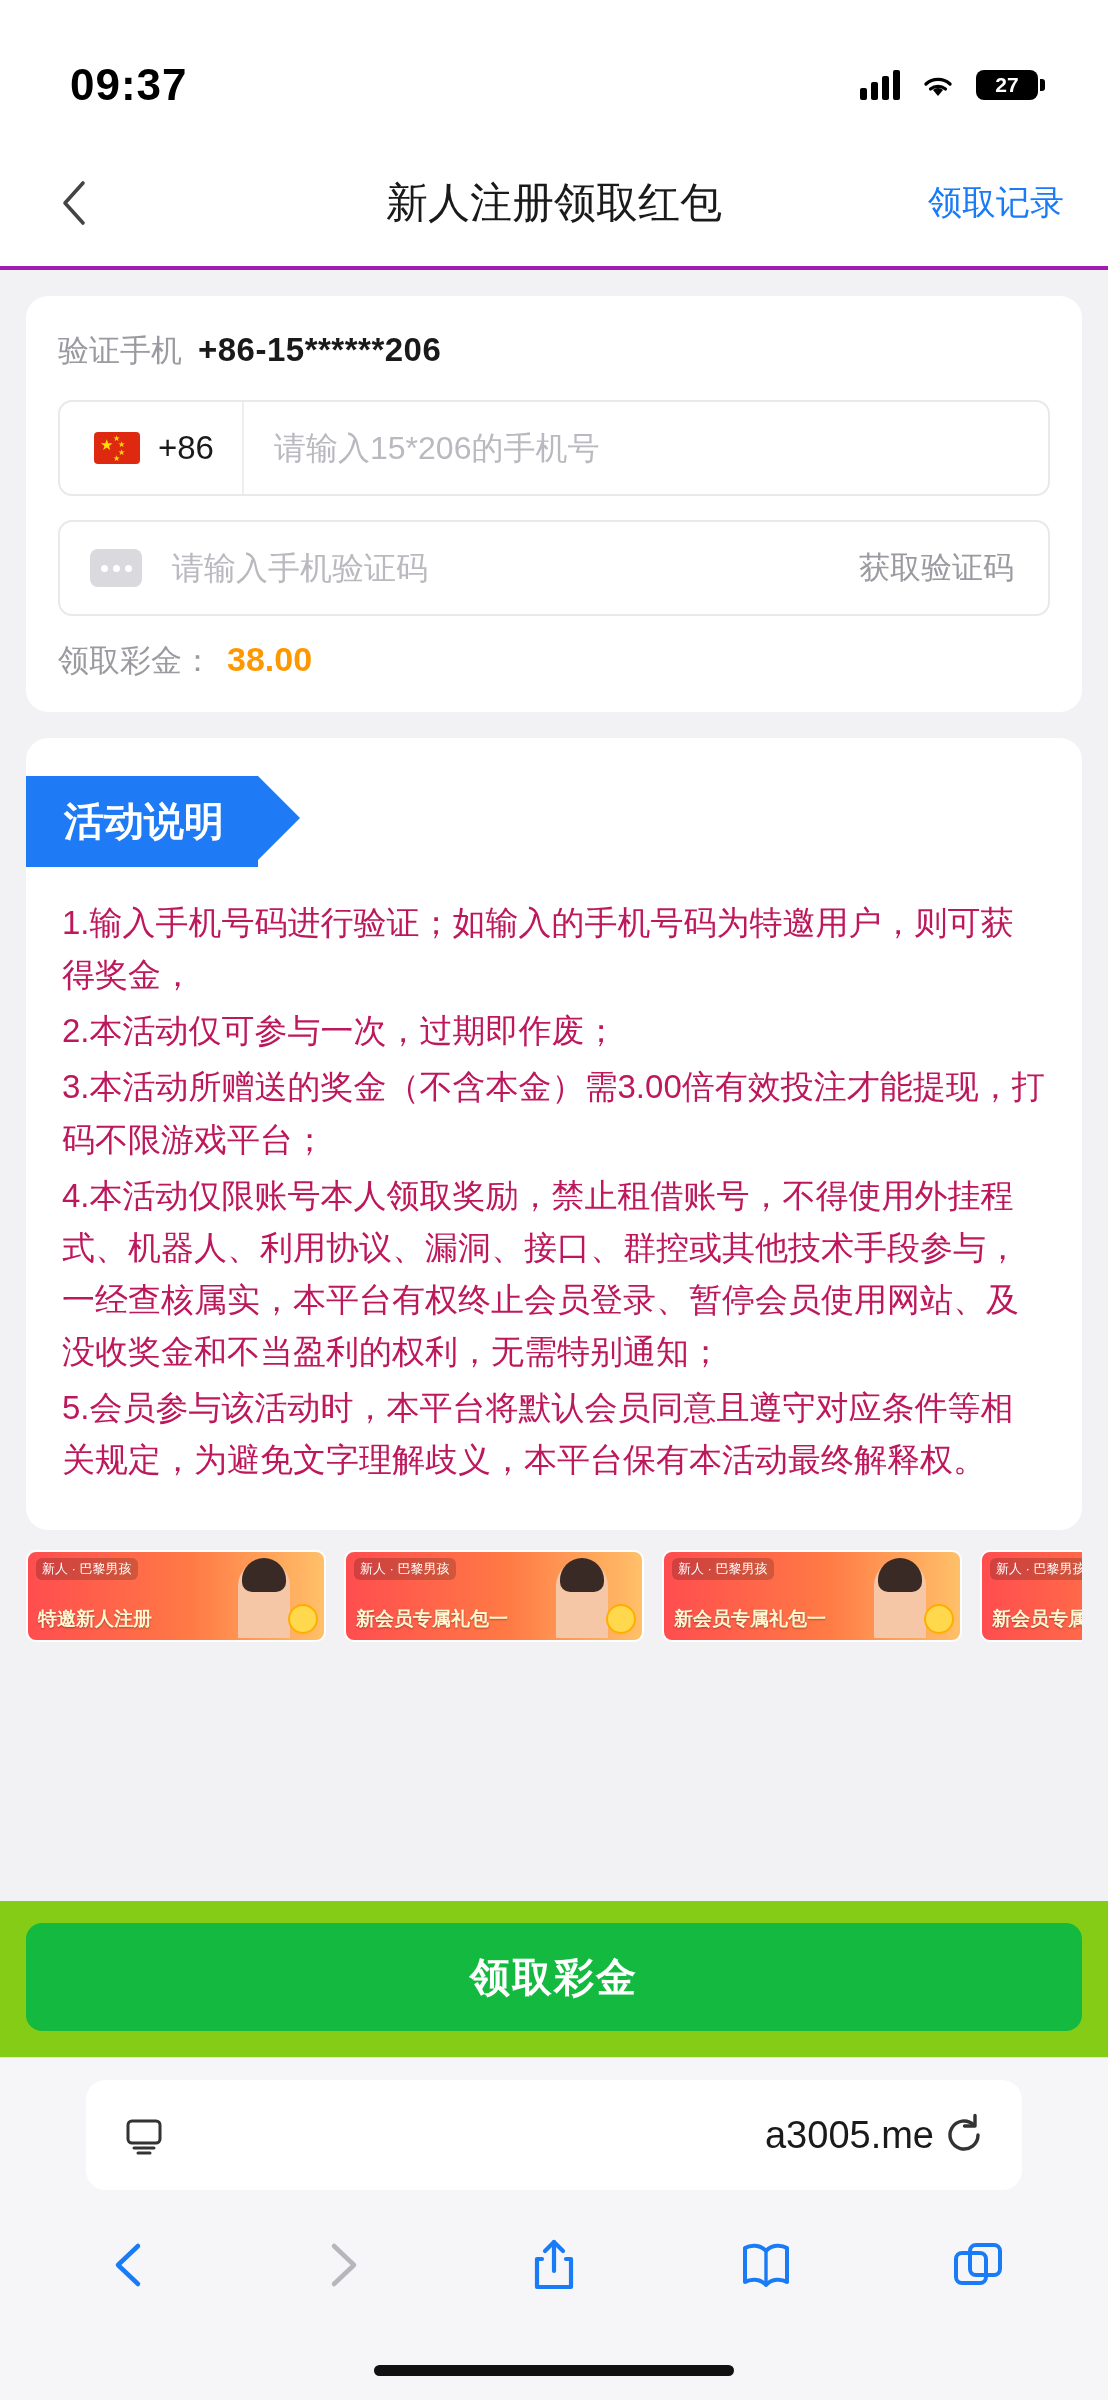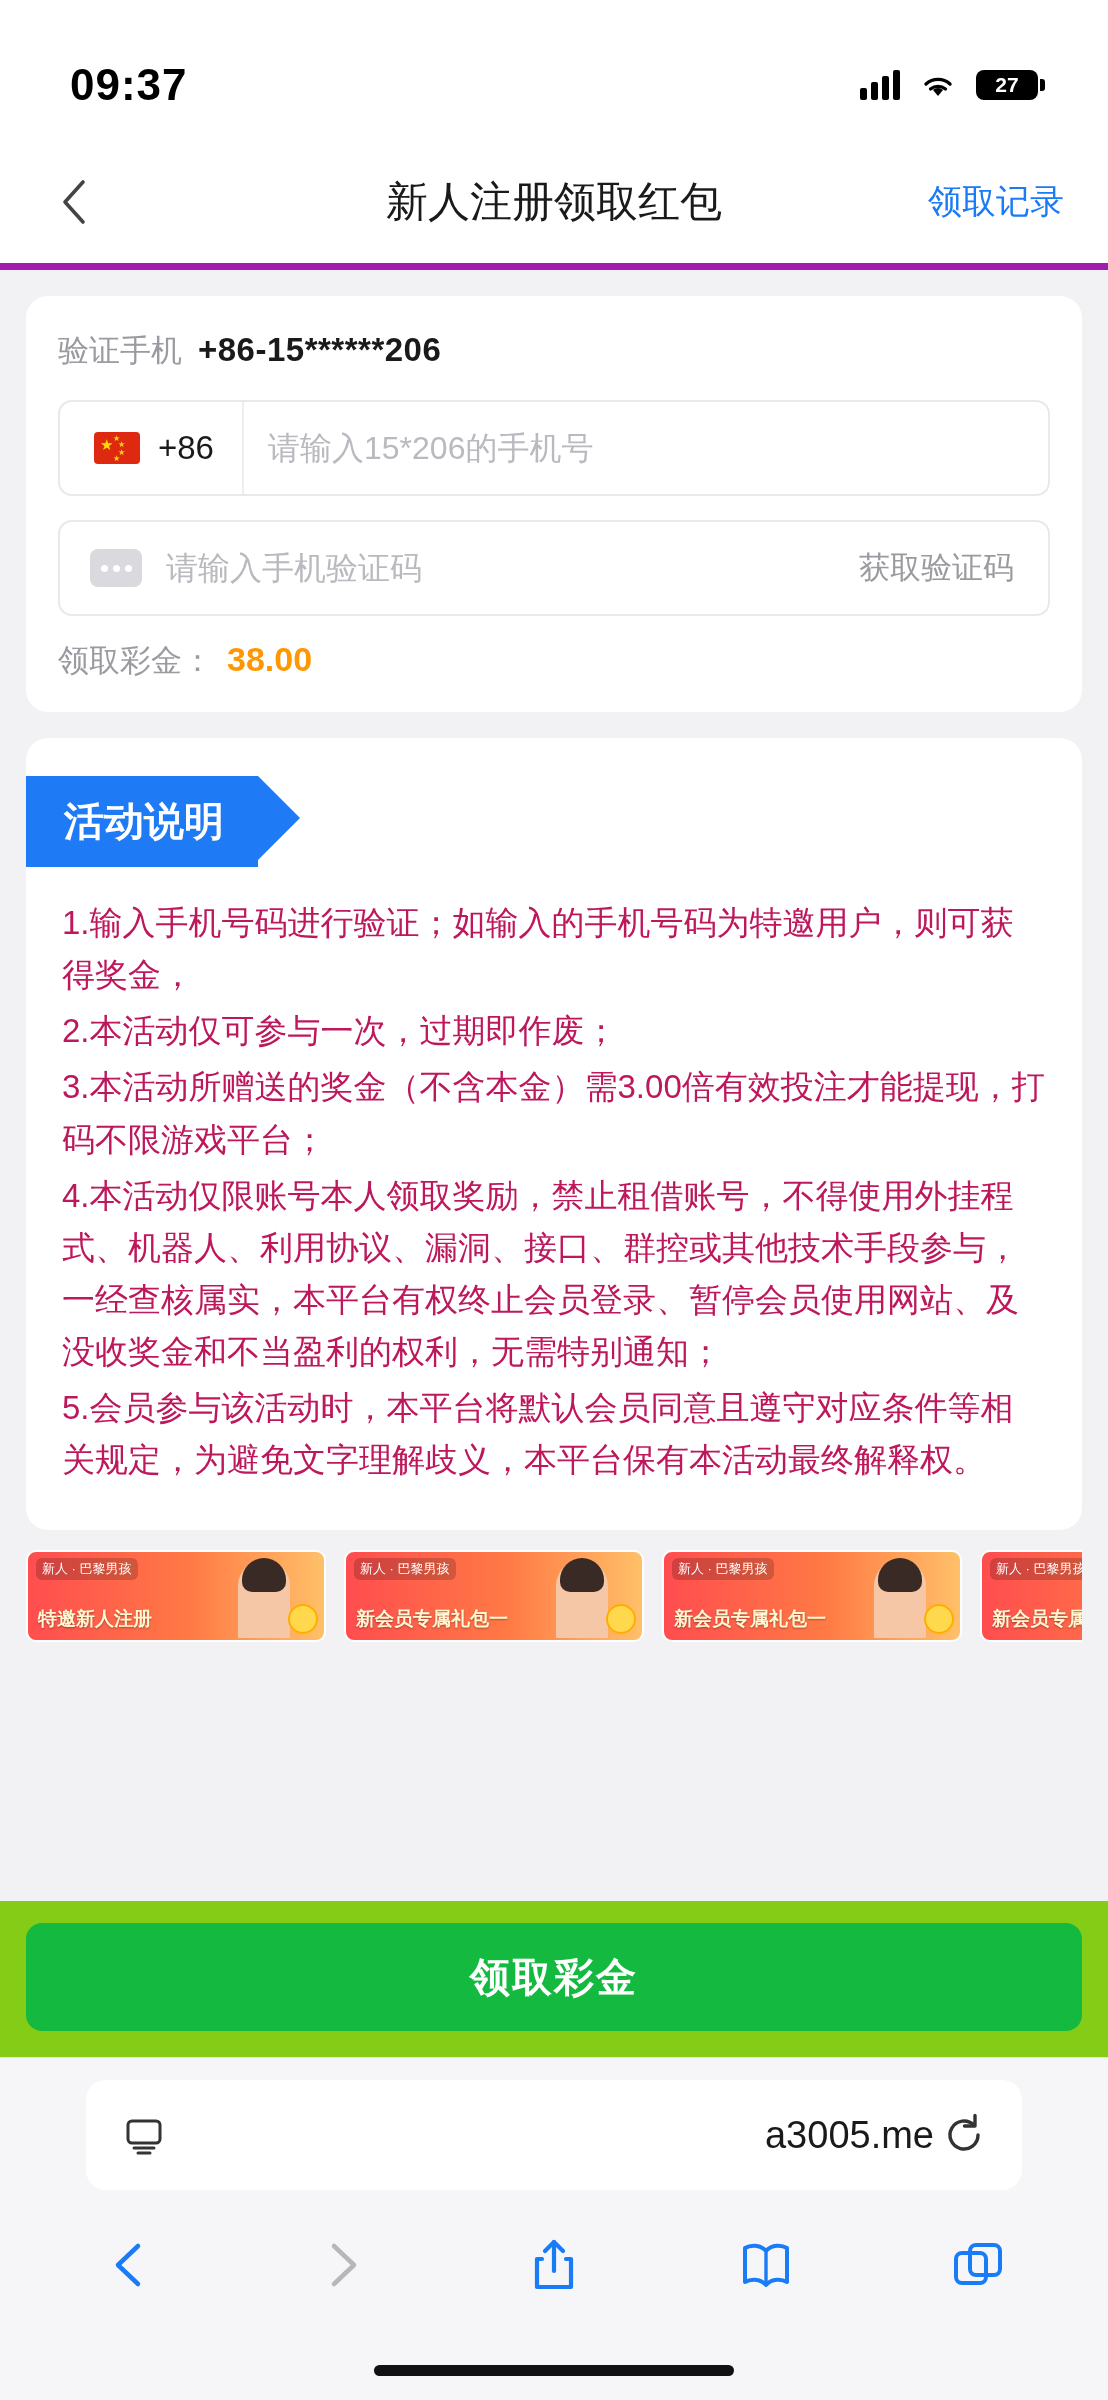--- a/index.html
+++ b/index.html
@@ -70,21 +70,21 @@
   .battery span { color:#fff; font-size:21px; font-weight:bold; }
 
   
   .navbar {
     height: 130px;
     background:#ffffff;
     display:flex;
     align-items:center;
     padding: 0 44px;
     position: relative;
-    border-bottom: 7px solid #a21caf;
+    border-bottom: 4px solid #a21caf;
     flex: 0 0 auto;
   }
   .nav-back {
     width: 60px; height: 60px;
     display:flex; align-items:center; justify-content:center;
   }
   .nav-back svg { display:block; }
   .nav-title {
     position:absolute;
     left:0; right:0;
@@ -156,21 +156,21 @@
   .flag .s3 { position:absolute; left:24px; top:9px; color:#ffde00; font-size:8px; line-height:1;}
   .flag .s4 { position:absolute; left:24px; top:17px; color:#ffde00; font-size:8px; line-height:1;}
   .flag .s5 { position:absolute; left:19px; top:23px; color:#ffde00; font-size:8px; line-height:1;}
   .cc-text { font-size: 33px; color:#1a1a1a; }
   .field input {
     flex:1;
     border:none;
     outline:none;
     font-size: 32px;
     color:#1a1a1a;
-    padding: 0 24px;
+    padding: 0 30px;
     font-family: "Liberation Sans", sans-serif;
     background: transparent;
   }
   .field input::placeholder { color:#b9b9bf; }
 
   .code-icon {
     width: 52px; height: 38px;
     margin-left: 30px;
     border-radius: 8px;
     background:#d9d9de;

